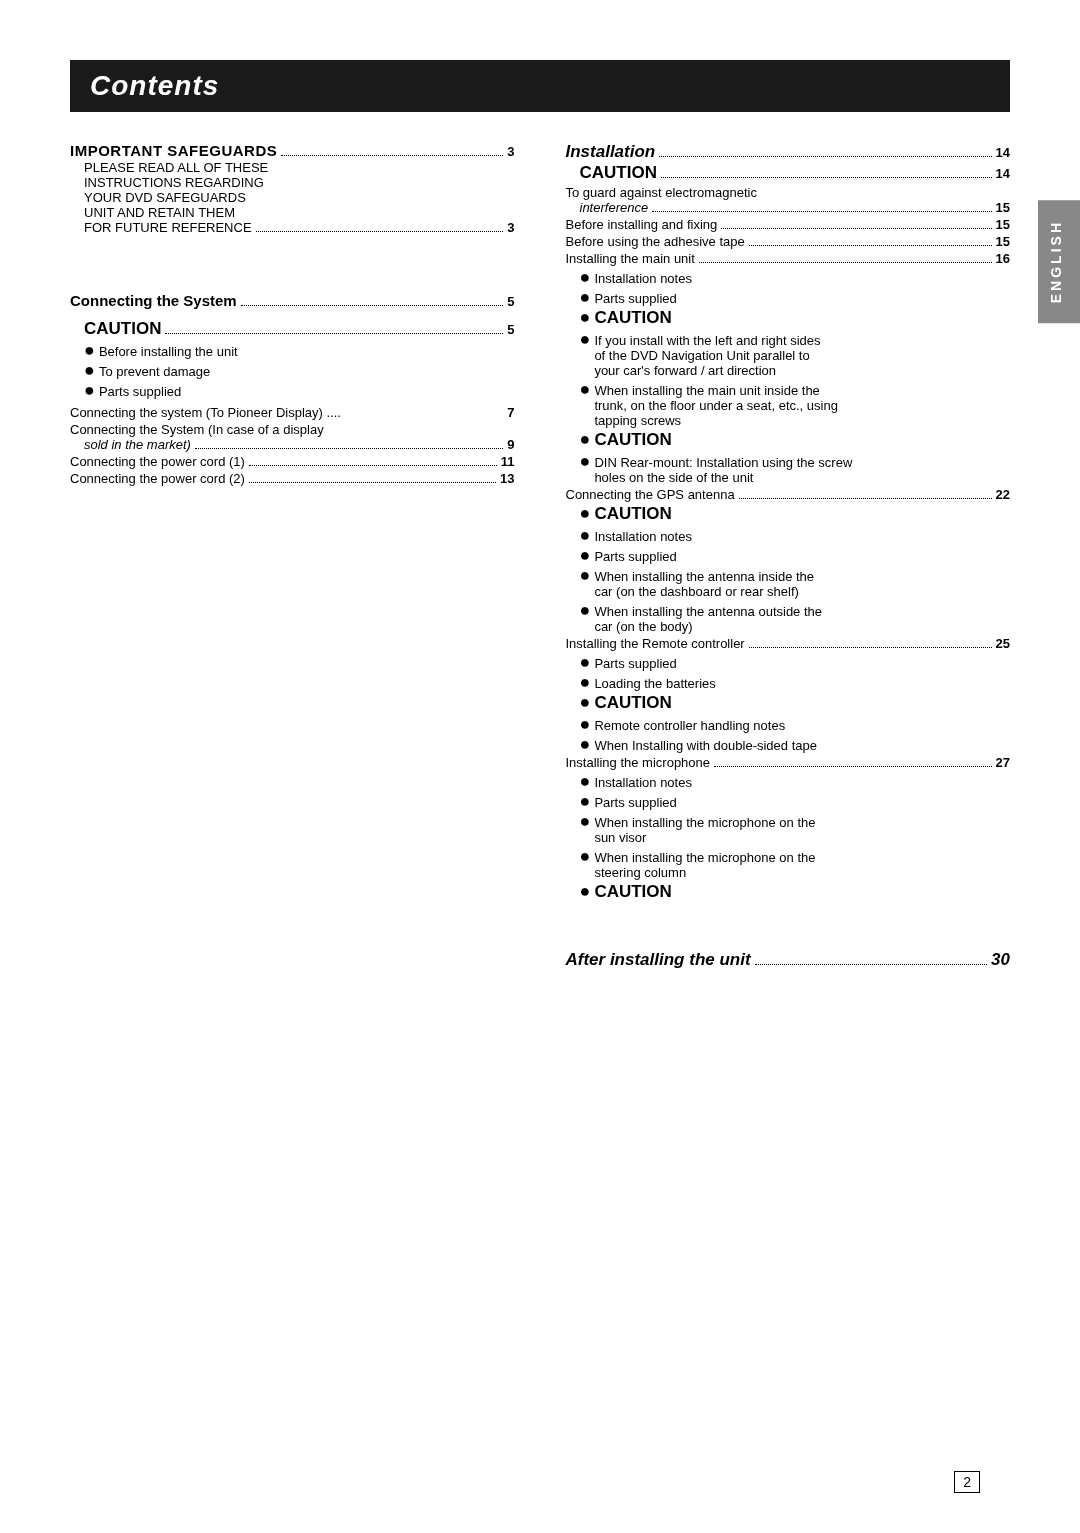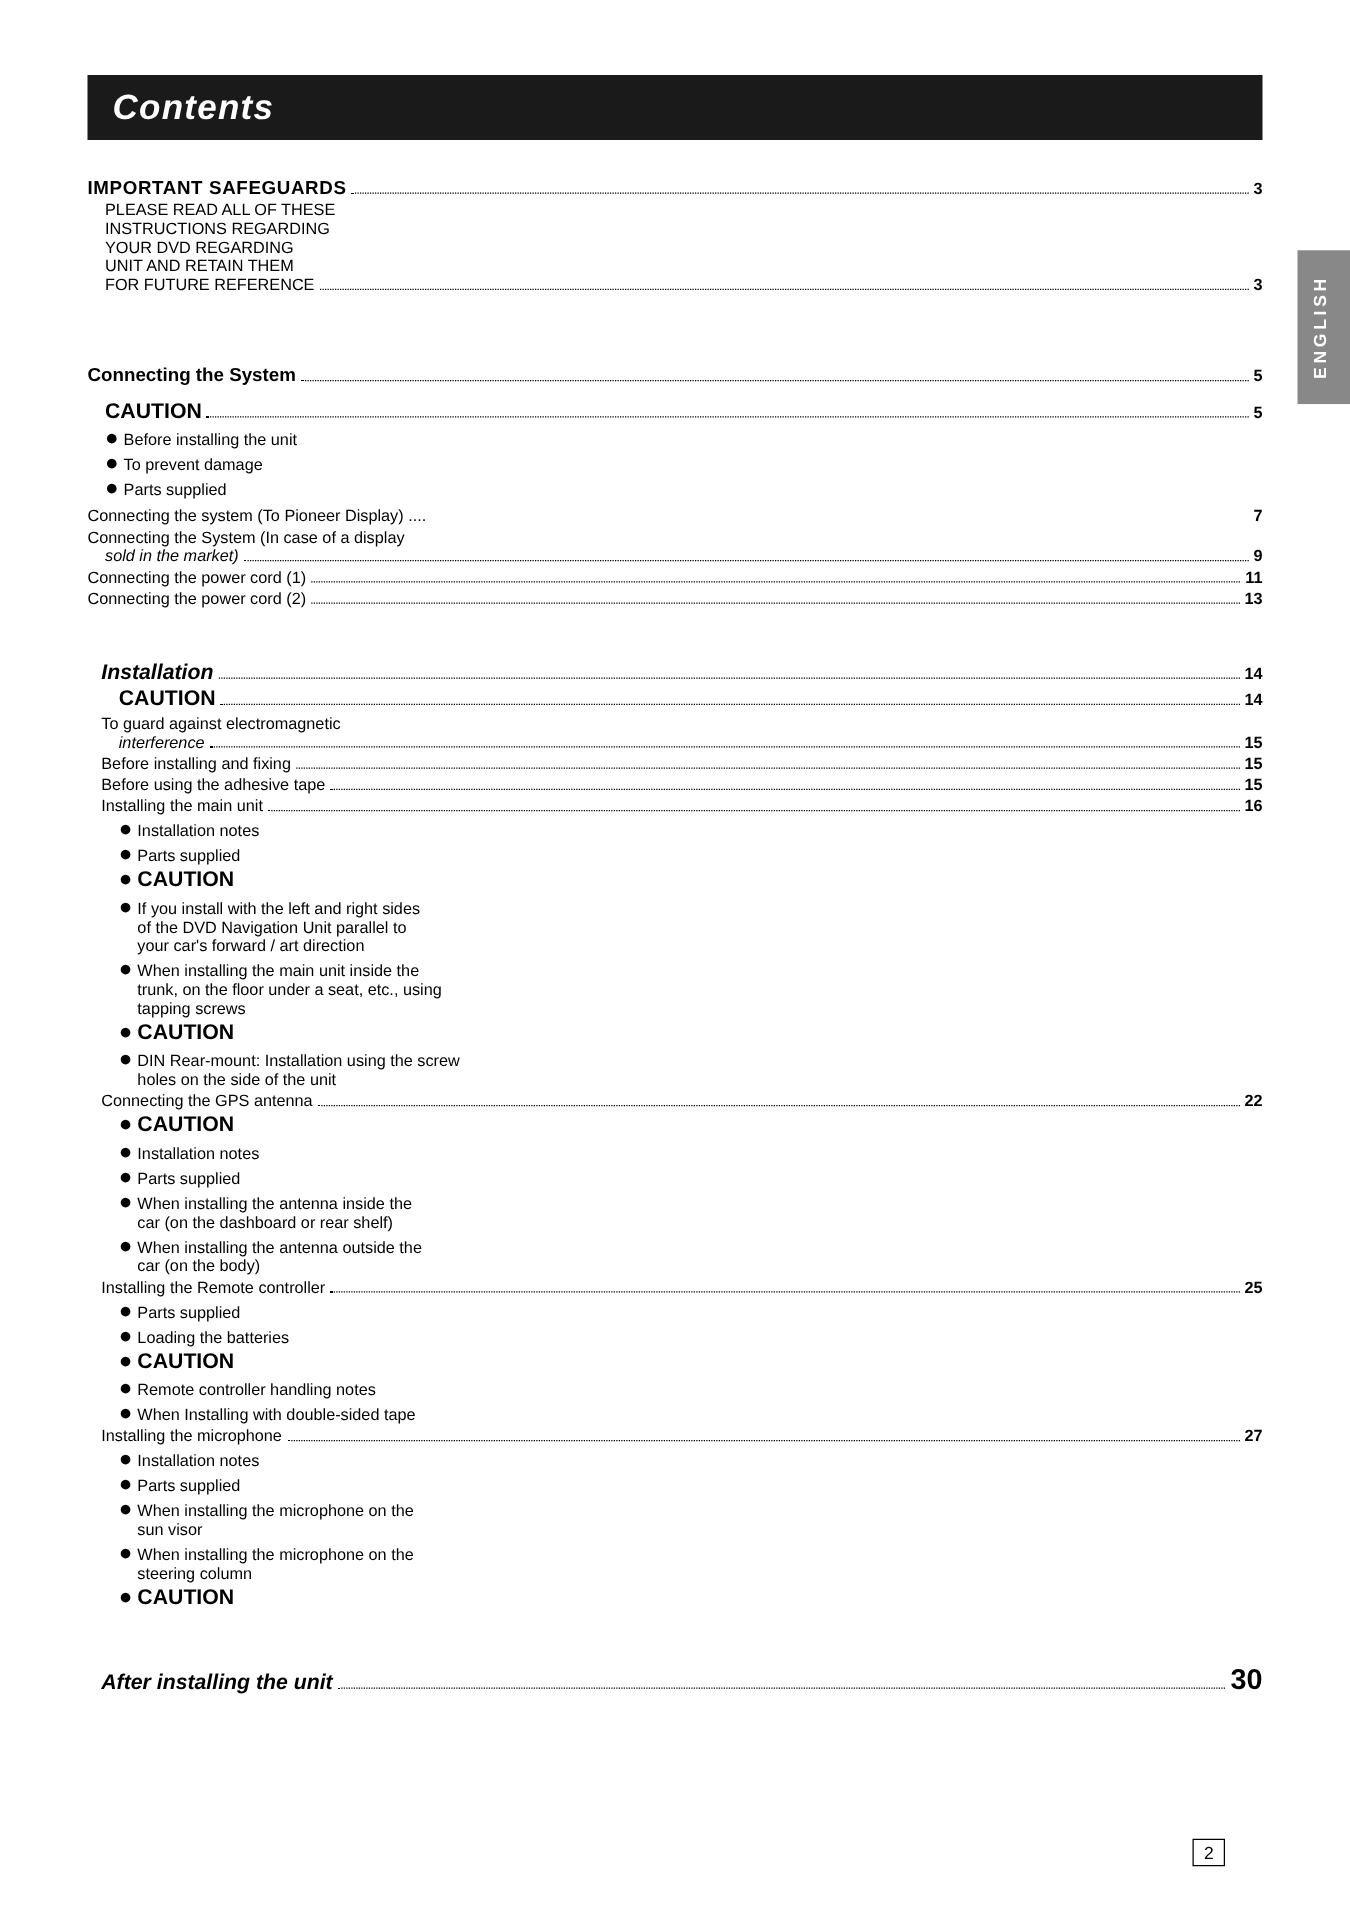--- a/index.html
+++ b/index.html
@@ -58,21 +58,20 @@
       right: 100px;
       font-size: 14px;
       border: 1px solid #000;
       padding: 2px 8px;
     }
 
     
     .columns {
       display: flex;
       gap: 40px;
-      flex-direction: column;
     }
 
     .col-left {
       flex: 1;
     }
 
     .col-right {
       flex: 1;
       margin-left: 11px;
     }
@@ -183,21 +182,21 @@
         <div class="dots-row">
           <span class="section-header-important">IMPORTANT SAFEGUARDS</span>
           <span class="dot-leader"></span>
           <span class="page-num">3</span>
         </div>
       </div>
 
       <div class="indent-block small-gap">
         <div>PLEASE READ ALL OF THESE</div>
         <div>INSTRUCTIONS REGARDING</div>
-        <div>YOUR DVD REGARDING</div>
+        <div>YOUR DVD SAFEGUARDS</div>
         <div>UNIT AND RETAIN THEM</div>
         <div class="dots-row">
           <span>FOR FUTURE REFERENCE</span>
           <span class="dot-leader"></span>
           <span class="page-num">3</span>
         </div>
       </div>
 
       <div class="section-divider">
         <div class="dots-row">
@@ -466,21 +465,21 @@
         <div class="bullet-line small-gap">
           <span class="bullet">●</span>
           <span class="caution-bold">CAUTION</span>
         </div>
       </div>
 
       <div class="section-divider large-gap">
         <div class="dots-row">
           <span class="section-header-italic-after">After installing the unit</span>
           <span class="dot-leader"></span>
-          <span class="page-num" style="font-size:23px; font-weight:bold;">30</span>
+          <span class="page-num" style="font-size:17px; font-weight:bold;font-style:italic;">30</span>
         </div>
       </div>
 
     </div>
 
   </div>
 
   <div class="page-number">
     <span>2</span>
   </div>

